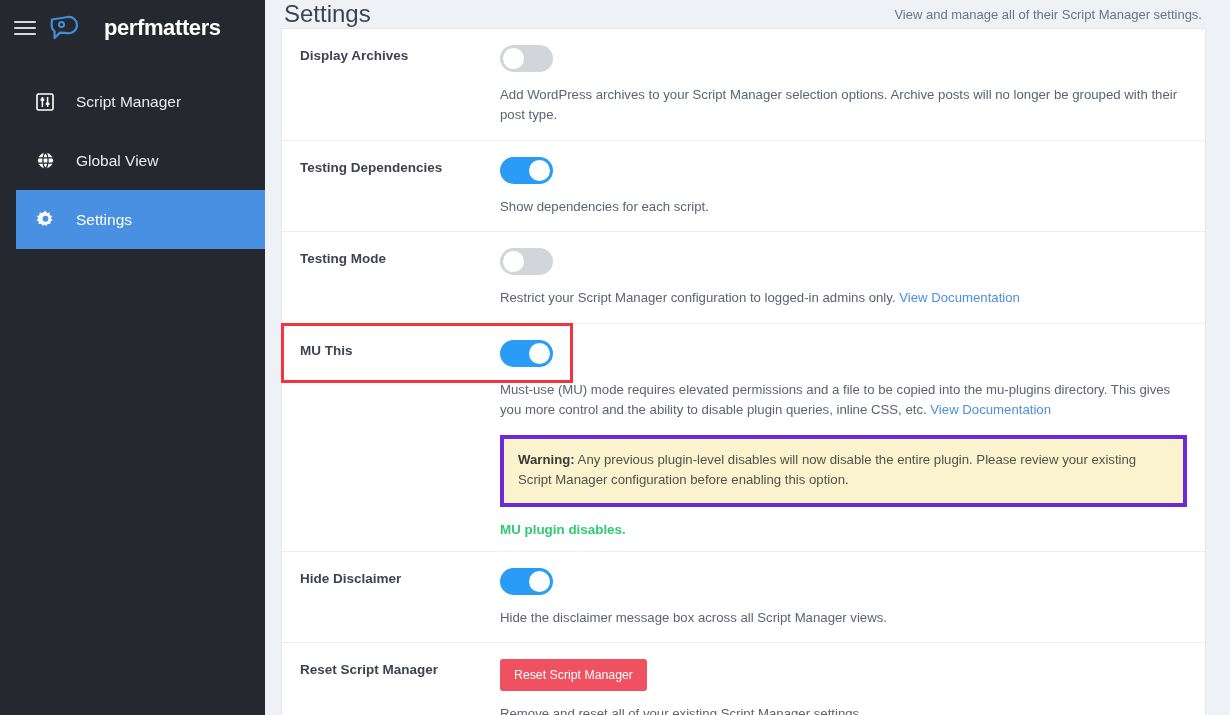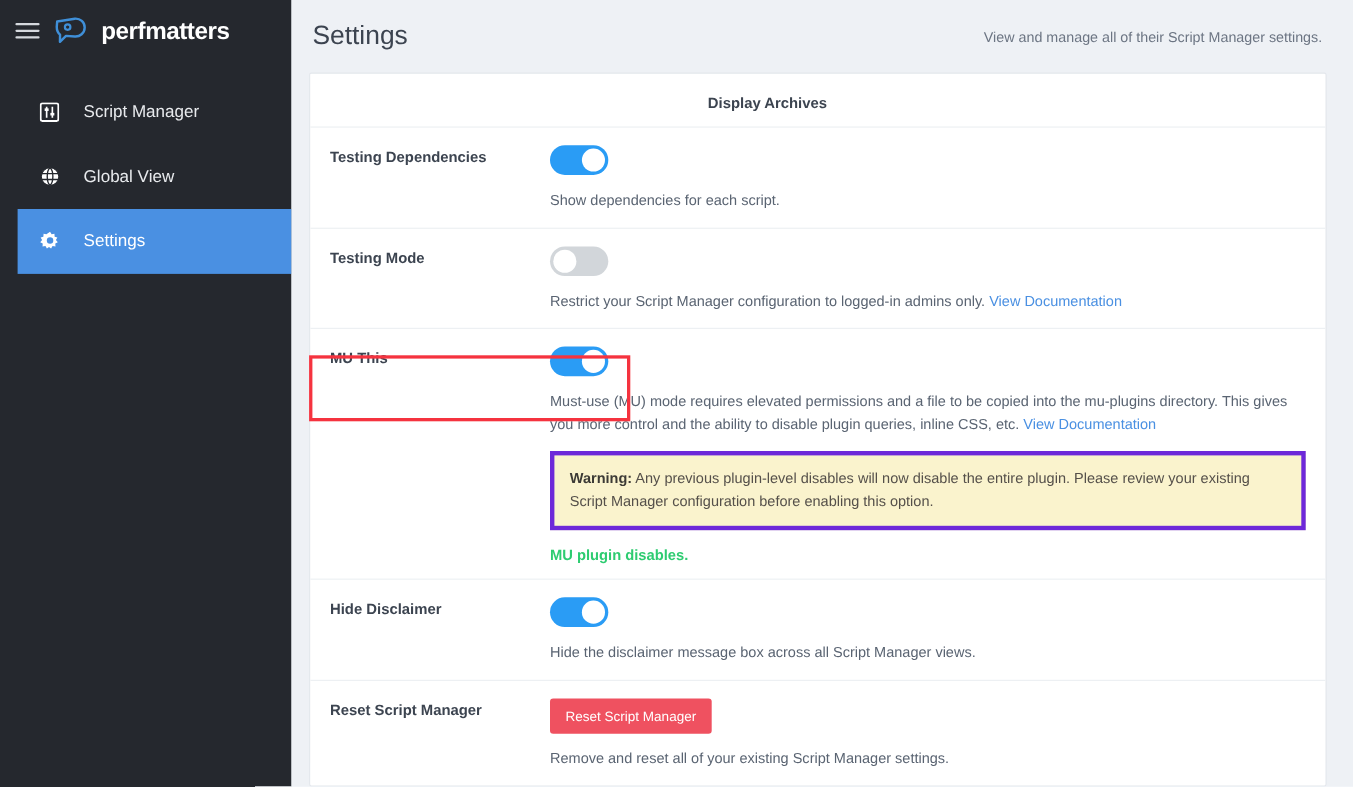--- a/index.html
+++ b/index.html
@@ -49,21 +49,21 @@
     display: block;
     height: 2px;
     width: 22px;
     background: #d6d9de;
     border-radius: 1px;
   }
 
   .brand {
     display: flex;
     align-items: flex-start;
-    gap: 12px;
+    gap: 24px;
   }
   .brand-logo { width: 30px; height: 26px; display: block; }
   .brand-name {
     color: #ffffff;
     font-size: 22px;
     font-weight: bold;
     letter-spacing: -0.4px;
   }
 
   .nav { margin-top: 16px; margin-left: 16px; }
@@ -288,20 +288,26 @@
 
     <div class="page-header">
       <h1 class="page-title">Settings</h1>
       <div class="page-subtitle">View and manage all of their Script Manager settings.</div>
     </div>
 
     <section class="card">
 
       <div class="row">
         <div class="row-label">Display Archives</div>
+        <div class="row-body">
+          <div class="toggle">
+            <span class="knob"></span>
+          </div>
+          <div class="desc">Add WordPress archives to your Script Manager selection options. Archive posts will no longer be grouped with their post type.</div>
+        </div>
       </div>
 
       <div class="row">
         <div class="row-label">Testing Dependencies</div>
         <div class="row-body">
           <div class="toggle on">
             <span class="knob"></span>
           </div>
           <div class="desc">Show dependencies for each script.</div>
         </div>

